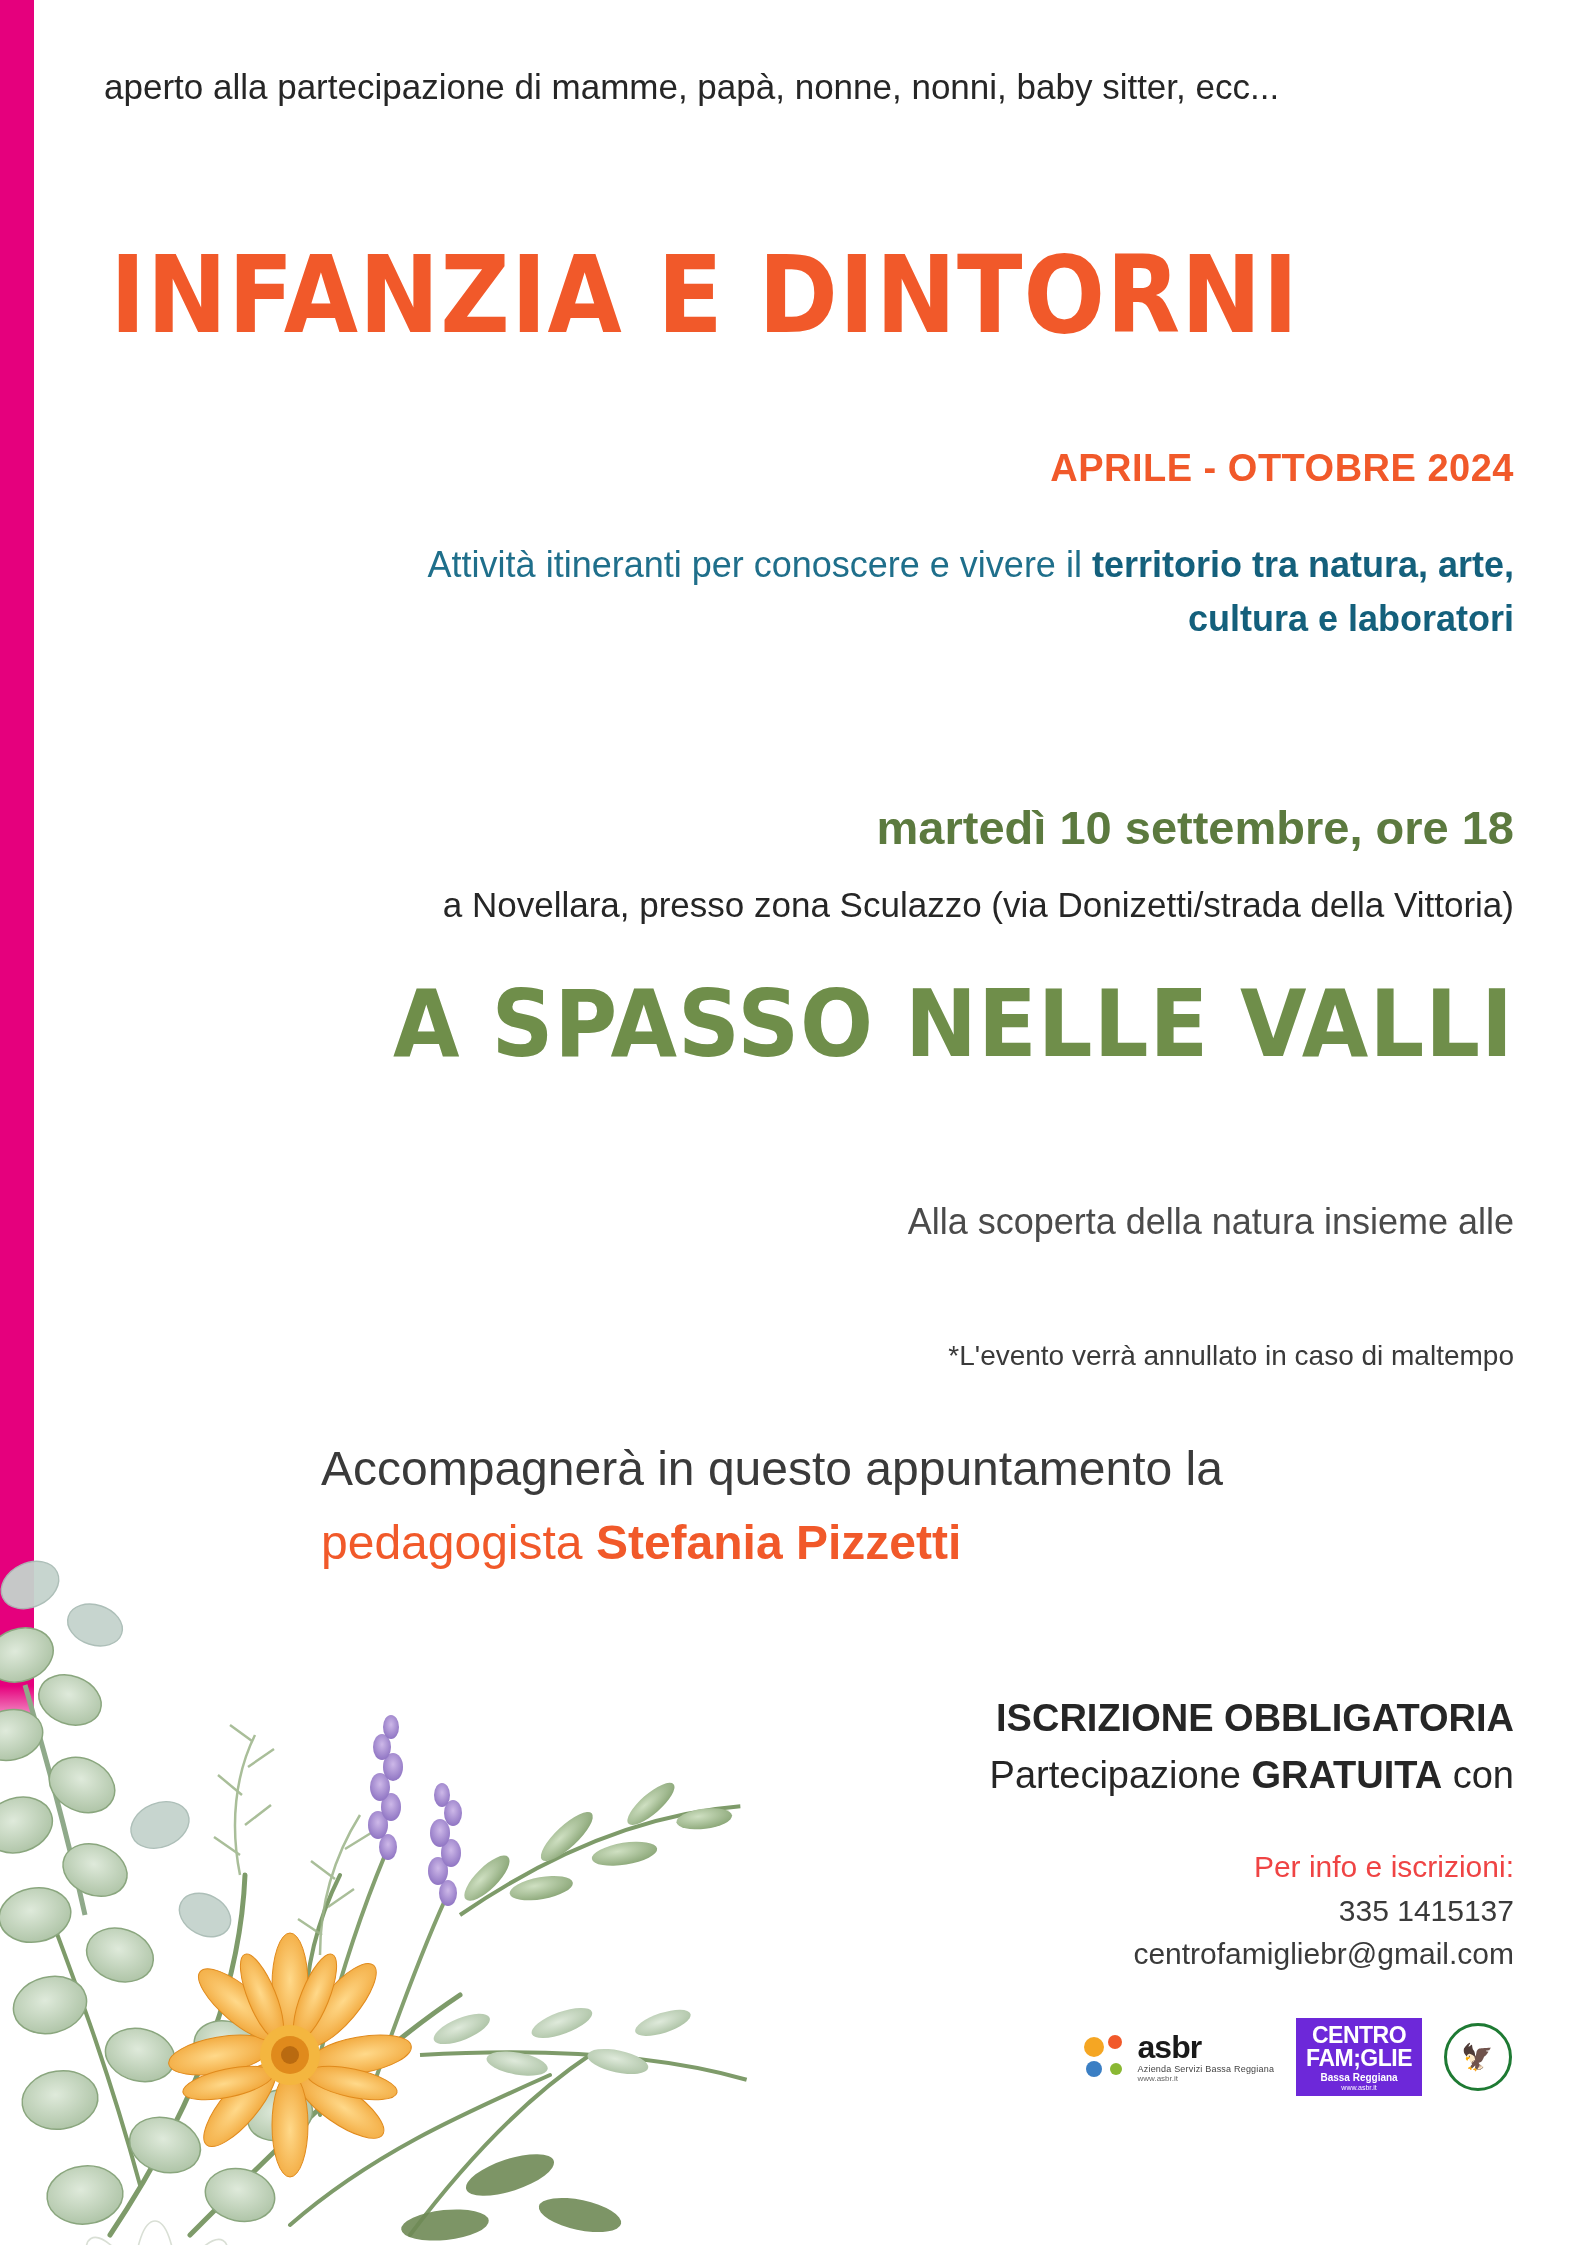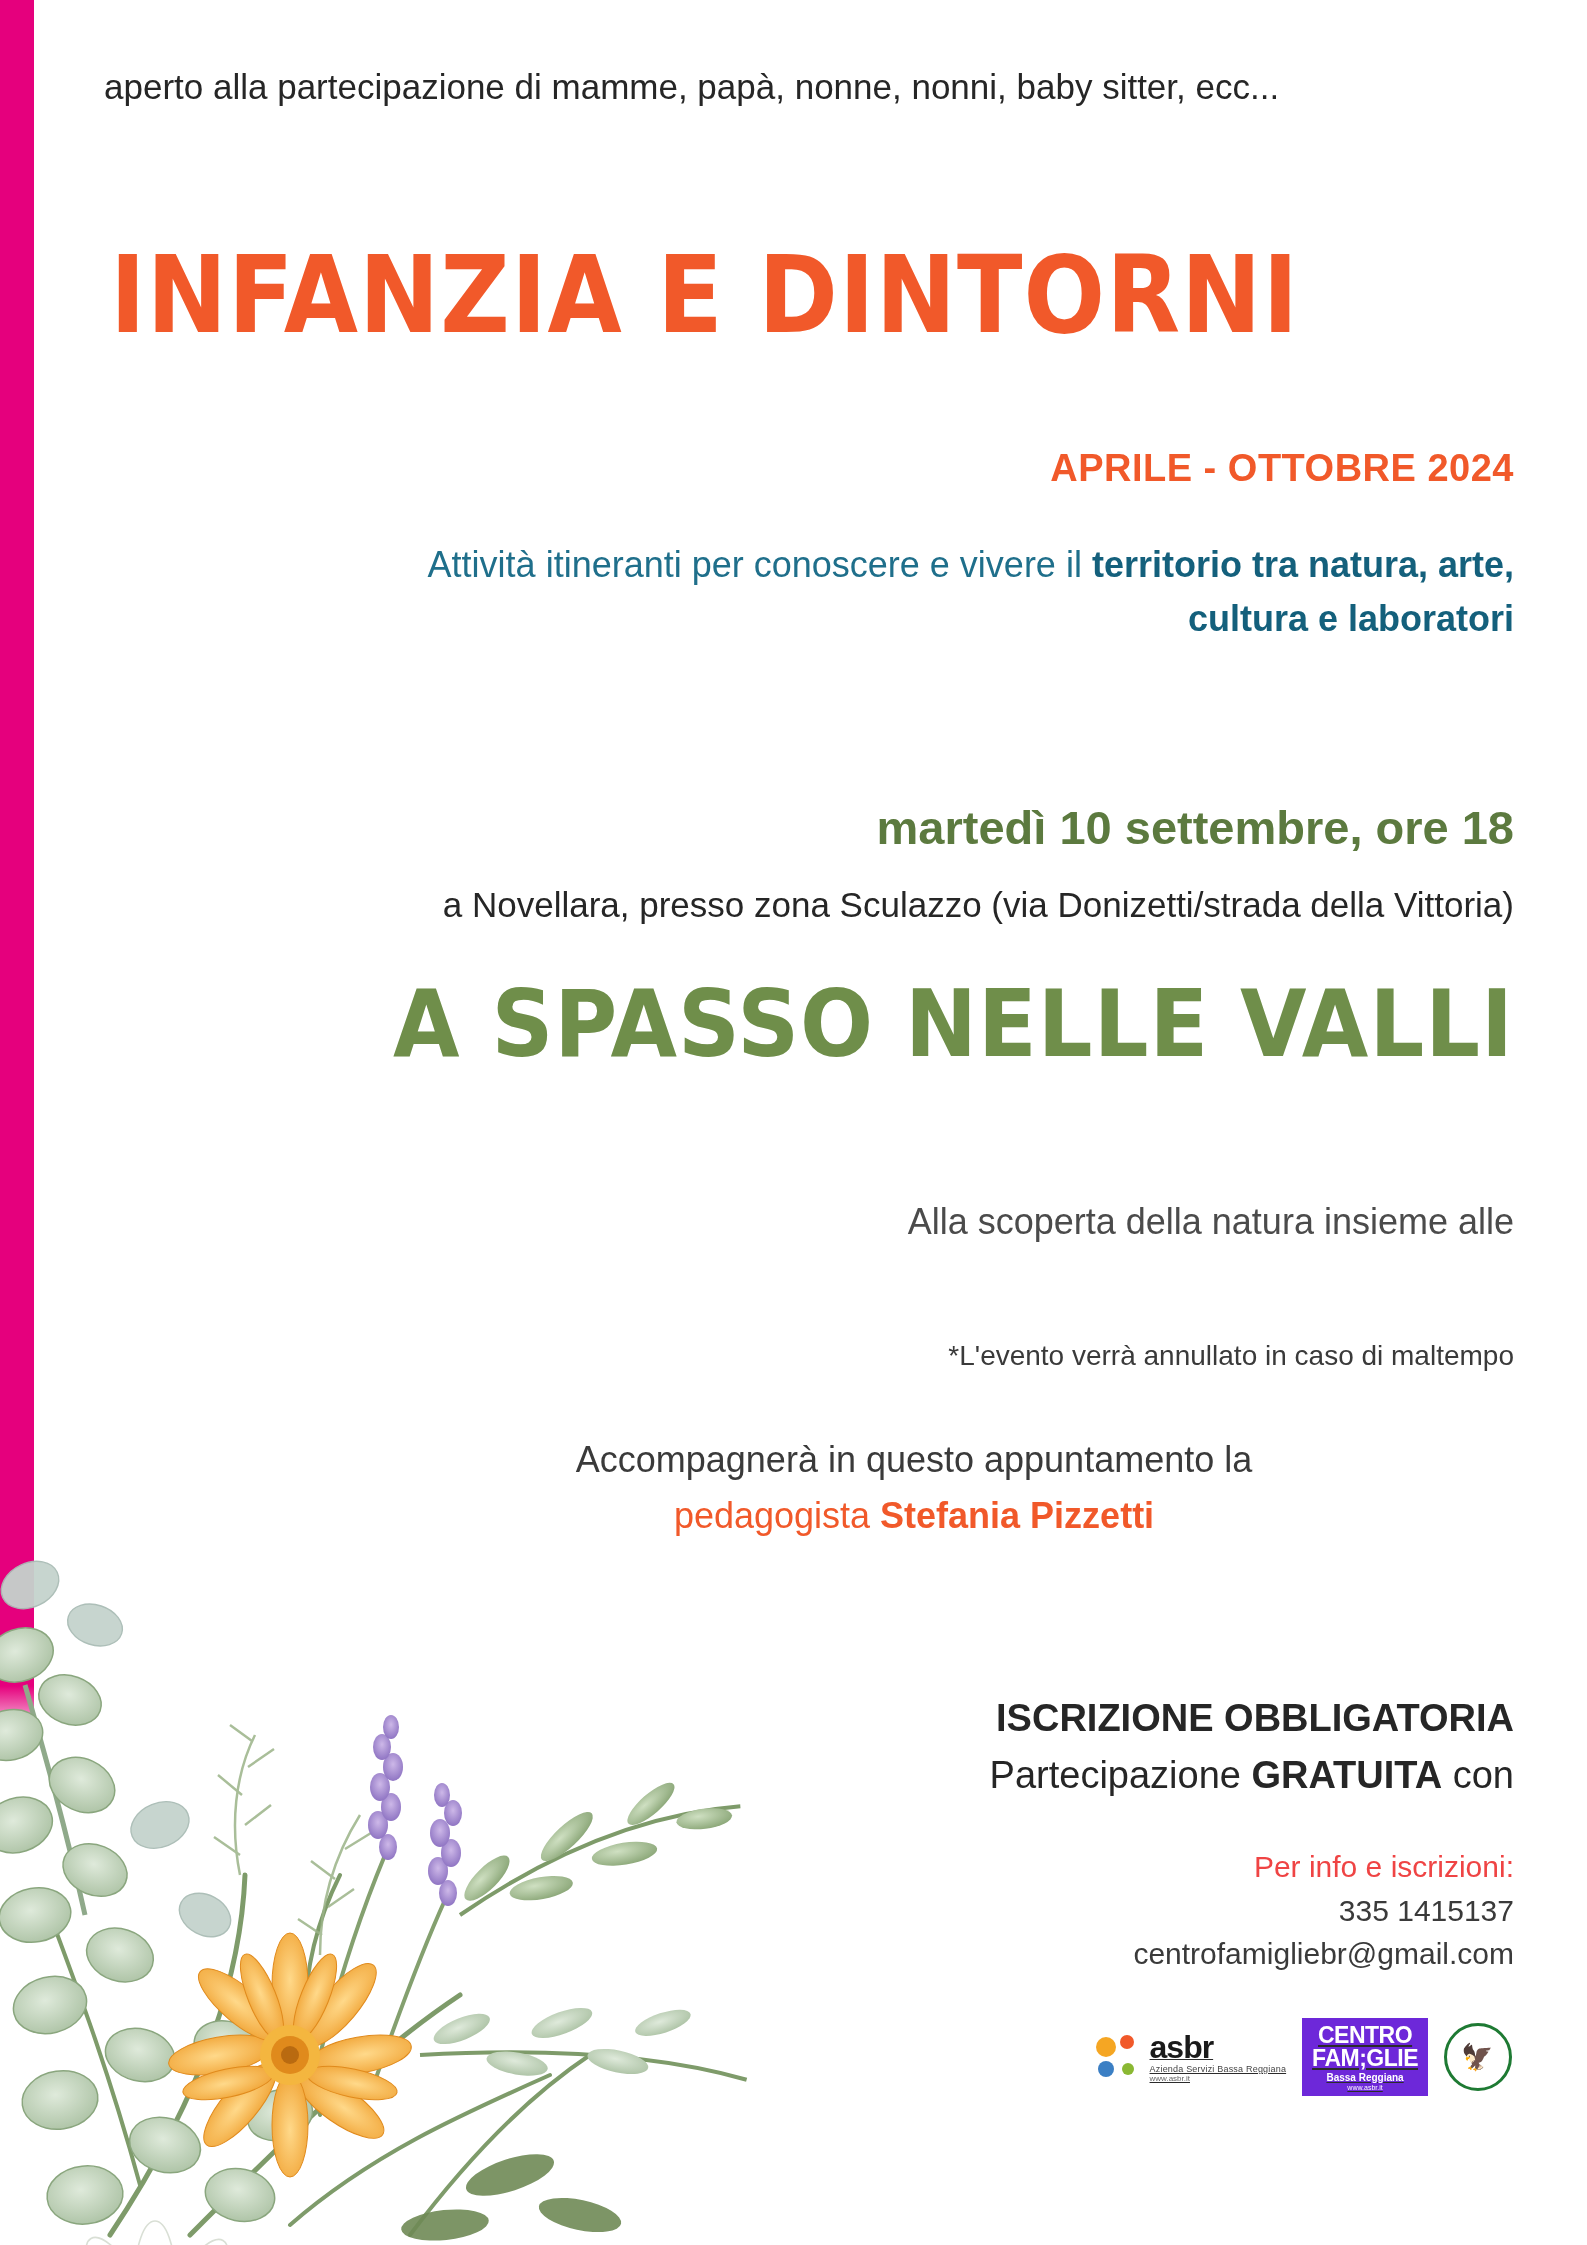--- a/index.html
+++ b/index.html
@@ -143,25 +143,25 @@
     right: 73px;
     top: 1340px;
     width: 1200px;
     text-align: right;
     font-size: 28px;
     color: #3a3a3a;
   }
 
   .desc2 {
     position: absolute;
-    right: 73px;
+    right: 66px;
     top: 1432px;
     width: 1200px;
-    text-align: center;
-    font-size: 36px;
+    text-align: left;
+    font-size: 48px;
     line-height: 1.55;
     color: #3a3a3a;
   }
   .desc2 .ped { color: #f1592a; }
   .desc2 .ped b { font-weight: 700; color: #f1592a; }
 
   .free {
     position: absolute;
     right: 73px;
     top: 1690px;
@@ -185,22 +185,21 @@
   }
   .contacts .lead { color: #ef4444; }
 
   
   .logos {
     position: absolute;
     right: 75px;
     top: 2018px;
     display: flex;
     align-items: center;
-    gap: 16px;
-    text-decoration: underline;
+    gap: 22px;
   }
   .logo-asbr {
     display: flex;
     align-items: center;
     gap: 8px;
   }
   .asbr-dots {
     position: relative;
     width: 46px;
     height: 44px;

